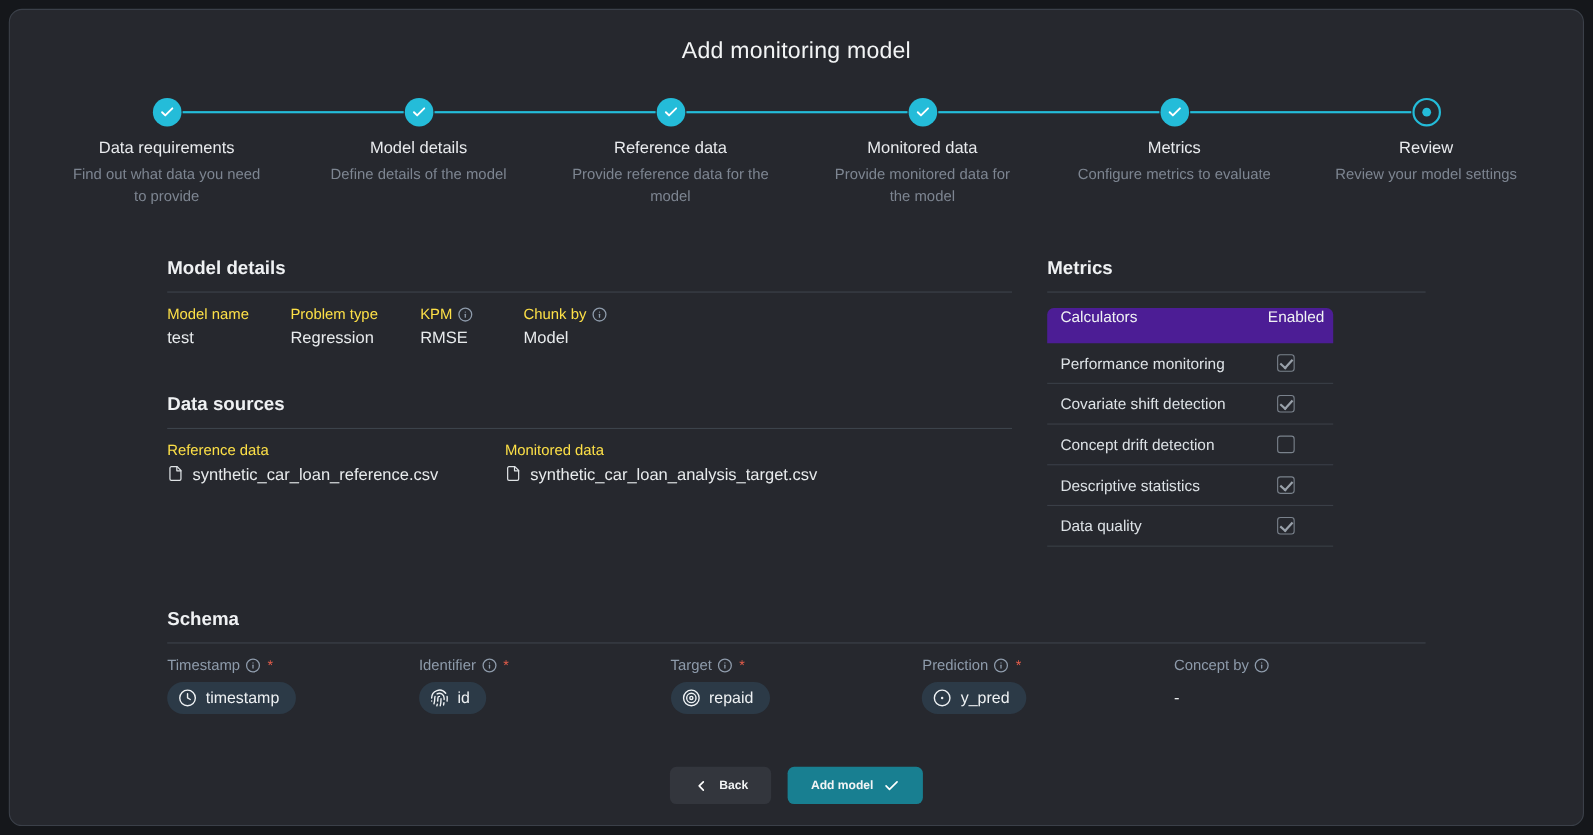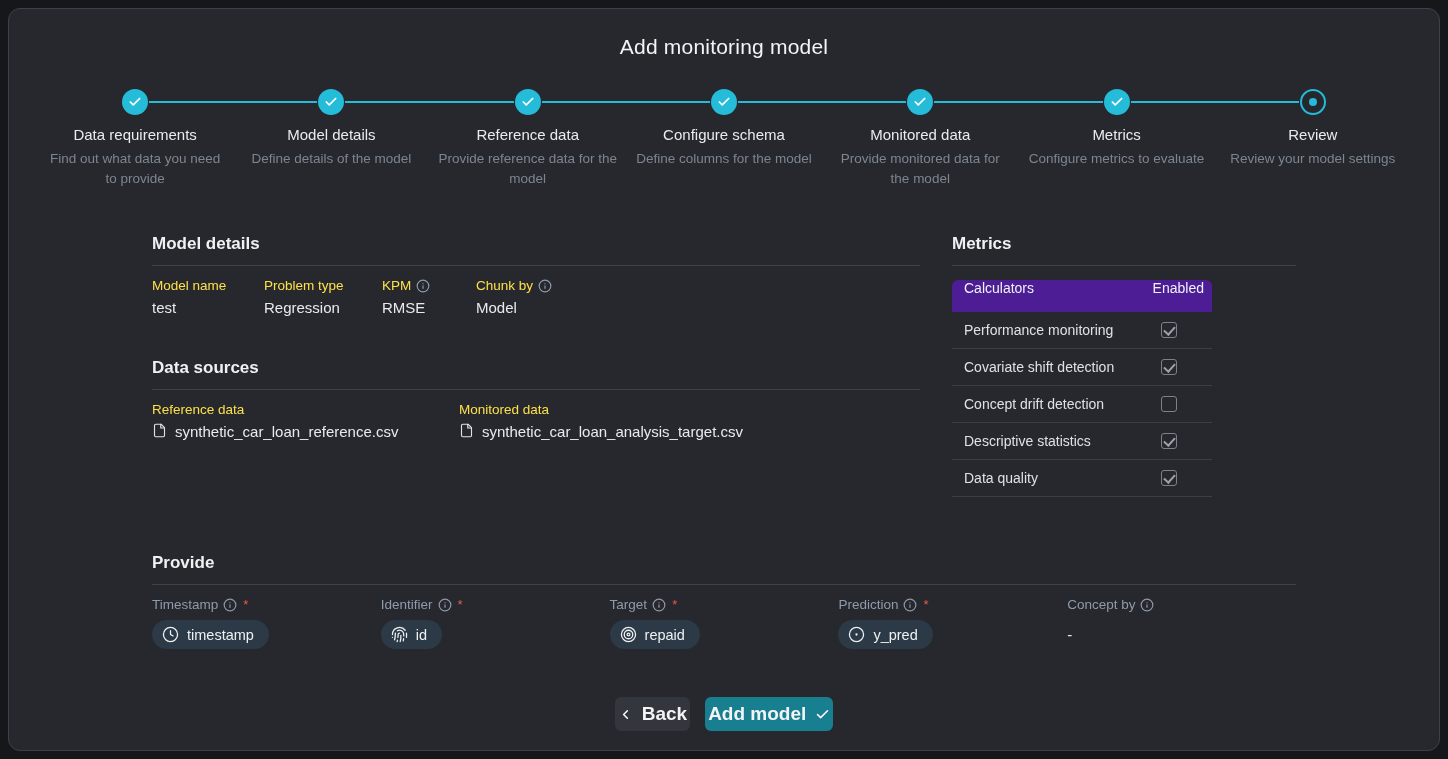--- a/index.html
+++ b/index.html
@@ -69,21 +69,21 @@
   .chip { margin-top:8px; display:inline-flex; align-items:center; gap:8px;
     background:#2c3a47; border-radius:16px; height:29px; padding:0 15px 0 10px; }
   .chip svg { width:17px; height:17px; stroke:#eef1f3; stroke-width:1.8; fill:none;
     stroke-linecap:round; stroke-linejoin:round; display:block; }
   .chip-text { font-size:14.5px; color:#eef1f3; }
   .dash-value { margin-top:14px; font-size:15px; color:#e8ebed; }
 
   
   .footer { display:flex; justify-content:center; gap:15px; margin-top:48px; }
   .btn { display:inline-flex; align-items:center; gap:9px; height:34px; border:none;
-    border-radius:6px; padding:0 3px; font-family:inherit; font-size:19px;
+    border-radius:6px; padding:0 21px; font-family:inherit; font-size:11px;
     font-weight:600; color:#f2f4f5; cursor:pointer; }
   .btn svg { width:15px; height:15px; stroke:#fff; stroke-width:2.4; fill:none;
     stroke-linecap:round; stroke-linejoin:round; display:block; }
   .btn-back { background:#33363d; }
   .btn-add { background:#187f91; }
 </style>
 </head>
 <body>
 
 <div class="card">
@@ -110,29 +110,20 @@
       <div class="step-desc">Define details of the model</div>
     </div>
     <div class="step">
       <div class="step-circle">
           <svg viewBox="0 0 24 24">
             <polyline points="20 6 9 17 4 12"></polyline>
           </svg>
         </div>
       <div class="step-title">Reference data</div>
       <div class="step-desc">Provide reference data for the model</div>
-    </div>
-    <div class="step">
-      <div class="step-circle">
-          <svg viewBox="0 0 24 24">
-            <polyline points="20 6 9 17 4 12"></polyline>
-          </svg>
-        </div>
-      <div class="step-title">Configure schema</div>
-      <div class="step-desc">Define columns for the model</div>
     </div>
     <div class="step">
       <div class="step-circle">
           <svg viewBox="0 0 24 24">
             <polyline points="20 6 9 17 4 12"></polyline>
           </svg>
         </div>
       <div class="step-title">Monitored data</div>
       <div class="step-desc">Provide monitored data for the model</div>
     </div>
@@ -266,21 +257,21 @@
             <div class="c1">Data quality</div>
             <div class="c2">
                 <span class="checkbox checked"></span>
               </div>
           </div>
         </div>
       </div>
     </div>
 
     <div class="section section-schema">
-      <h2>Provide</h2>
+      <h2>Schema</h2>
       <div class="schema-grid">
         <div>
           <div class="schema-label">
             <span>Timestamp</span>
             <span class="info-icon">
                 <svg viewBox="0 0 24 24">
                   <circle cx="12" cy="12" r="10"></circle>
                   <line x1="12" y1="16" x2="12" y2="11.5"></line>
                   <line x1="12" y1="8" x2="12.01" y2="8"></line>
                 </svg>

